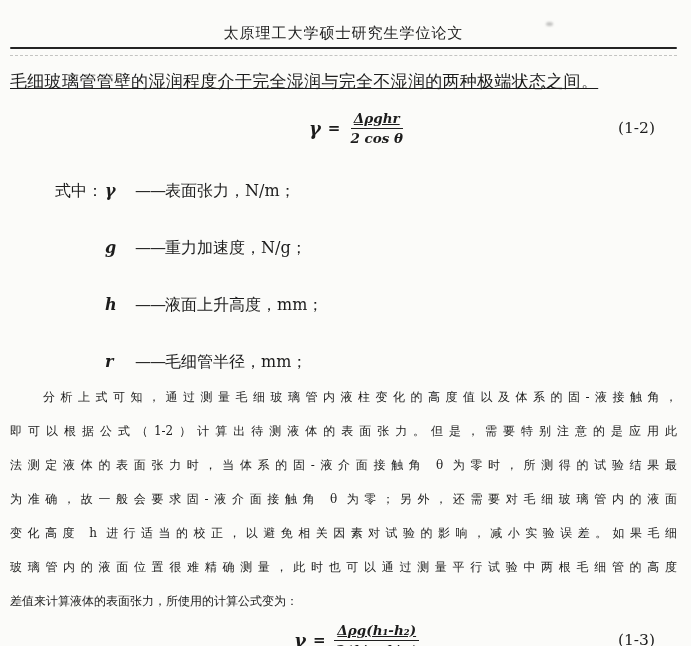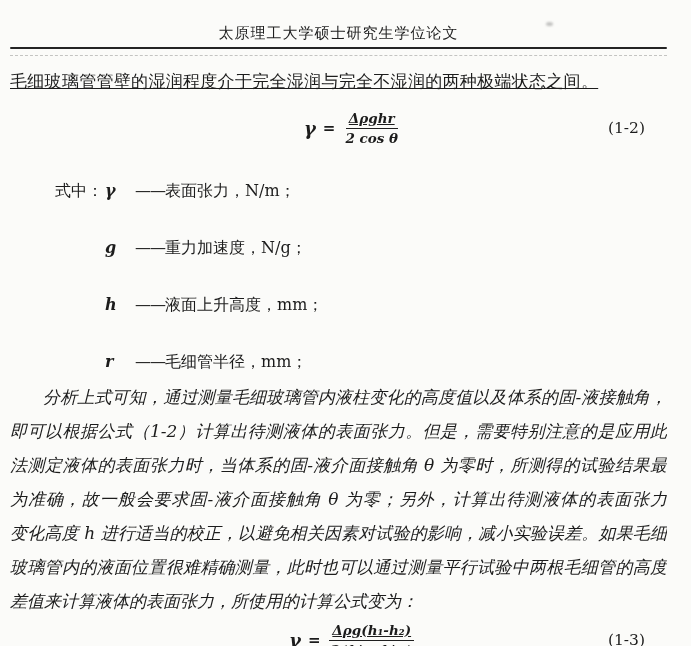--- a/index.html
+++ b/index.html
@@ -7,21 +7,21 @@
     width: 691px; height: 646px;
     background: #fbfbf9;
     overflow: hidden;
     font-family: "DejaVu Serif", "Liberation Serif", serif;
     color: #1c1c1c;
   }
   .page {
     position: relative;
     width: 691px; height: 646px;
     box-sizing: border-box;
-    padding: 24px 24px 0 10px;
+    padding: 24px 14px 0 10px;
   }
   
   .header-title {
     text-align: center;
     font-size: 15px;
     letter-spacing: 1px;
     line-height: 18px;
     color: #1e1e1e;
   }
   .rule {
@@ -46,25 +46,24 @@
   
   .para1 {
     margin: 14px 0 0 0;
     font-size: 17px;
     letter-spacing: 0.3px;
     line-height: 22px;
     text-decoration: underline;
   }
   .para2 { margin-top: 2px; }
   .p2line {
-    font-size: 17px;
+    font-size: 12px;
     line-height: 34px;
     height: 34px;
     white-space: nowrap;
-    font-style: italic;
   }
   .jline { text-align: justify; text-align-last: justify; white-space: normal; overflow: hidden; }
   .indent { text-indent: 33px; }
   
   .equation {
     position: relative;
     height: 44px;
     margin-top: 14px;
     display: flex;
     justify-content: center;
@@ -159,21 +158,21 @@
     </div>
     <div class="def-row">
       <span class="def-label"></span><span class="def-symbol">r</span><span class="def-dash">——</span><span class="def-text">毛细管半径，mm；</span>
     </div>
   </div>
 
   <div class="para2">
     <div class="p2line jline indent">分析上式可知，通过测量毛细玻璃管内液柱变化的高度值以及体系的固-液接触角，</div>
     <div class="p2line jline">即可以根据公式（1-2）计算出待测液体的表面张力。但是，需要特别注意的是应用此</div>
     <div class="p2line jline">法测定液体的表面张力时，当体系的固-液介面接触角 θ 为零时，所测得的试验结果最</div>
-    <div class="p2line jline">为准确，故一般会要求固-液介面接触角 θ 为零；另外，计算出待测液体的表面张力</div>
+    <div class="p2line jline">为准确，故一般会要求固-液介面接触角 θ 为零；另外，还需要对毛细玻璃管内的液面</div>
     <div class="p2line jline">变化高度 h 进行适当的校正，以避免相关因素对试验的影响，减小实验误差。如果毛细</div>
     <div class="p2line jline">玻璃管内的液面位置很难精确测量，此时也可以通过测量平行试验中两根毛细管的高度</div>
     <div class="p2line">差值来计算液体的表面张力，所使用的计算公式变为：</div>
   </div>
 
   <div class="equation" style="margin-top:0;">
     <div class="eq-body">
       <span class="eq-lhs">γ</span>
       <span class="eq-eq">=</span>
       <span class="frac">

